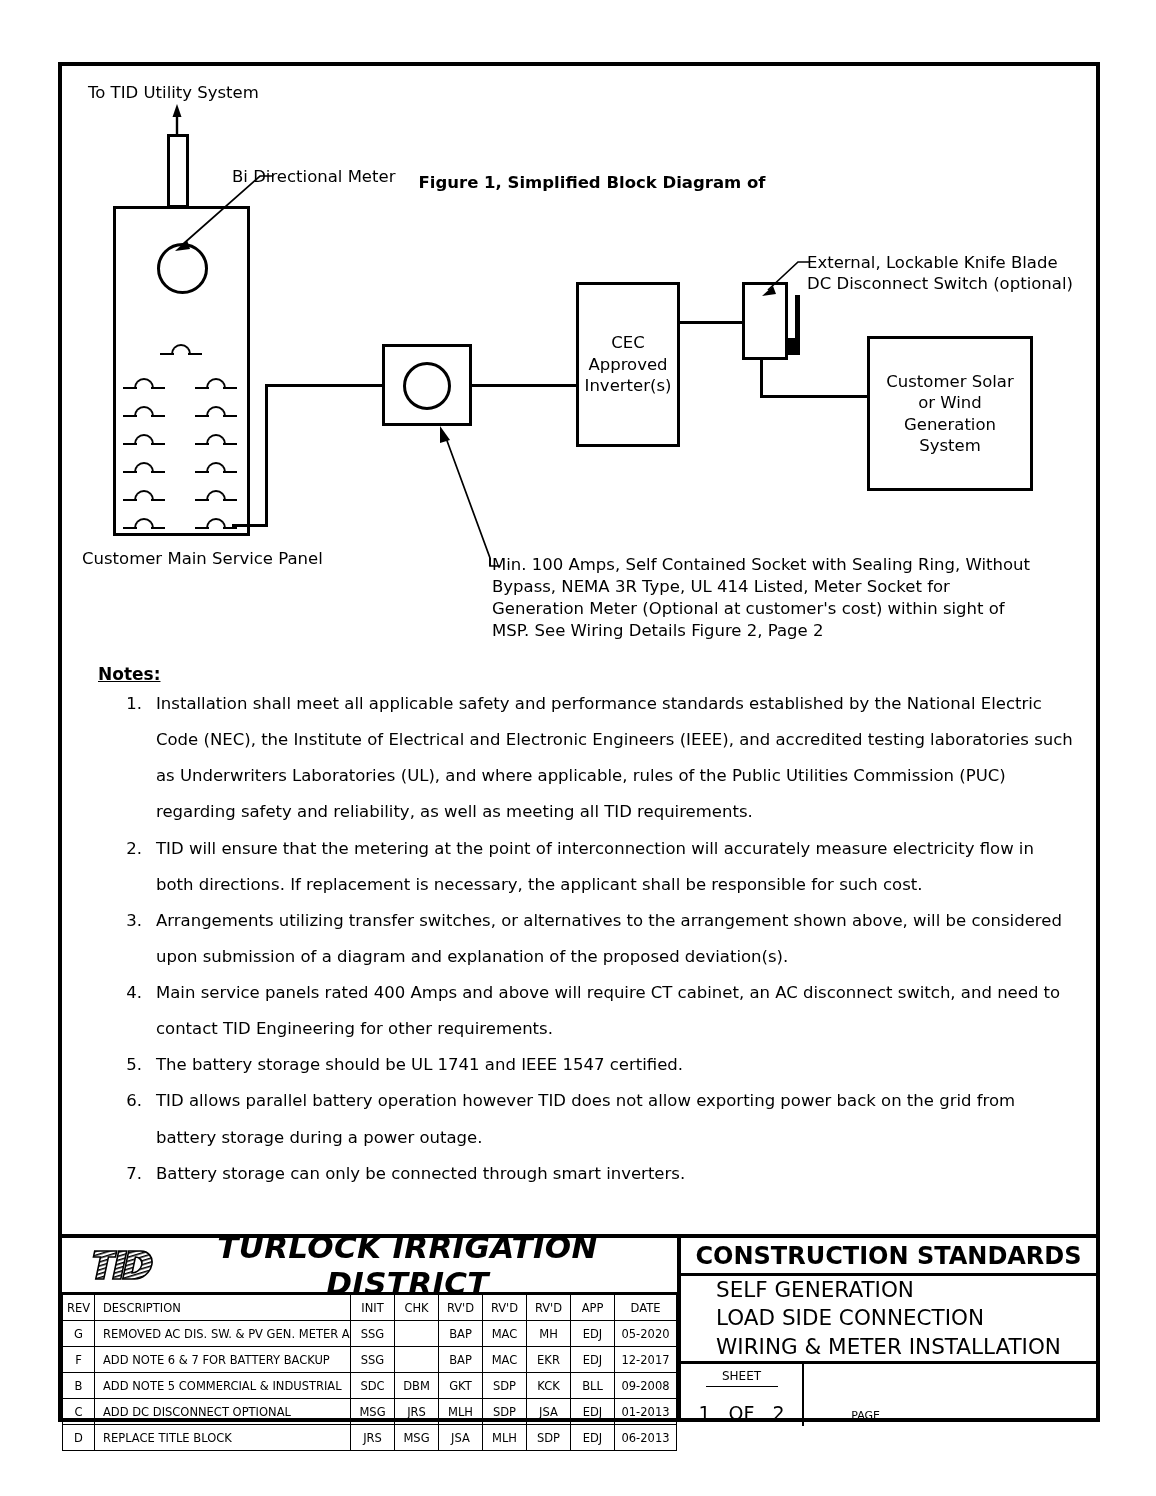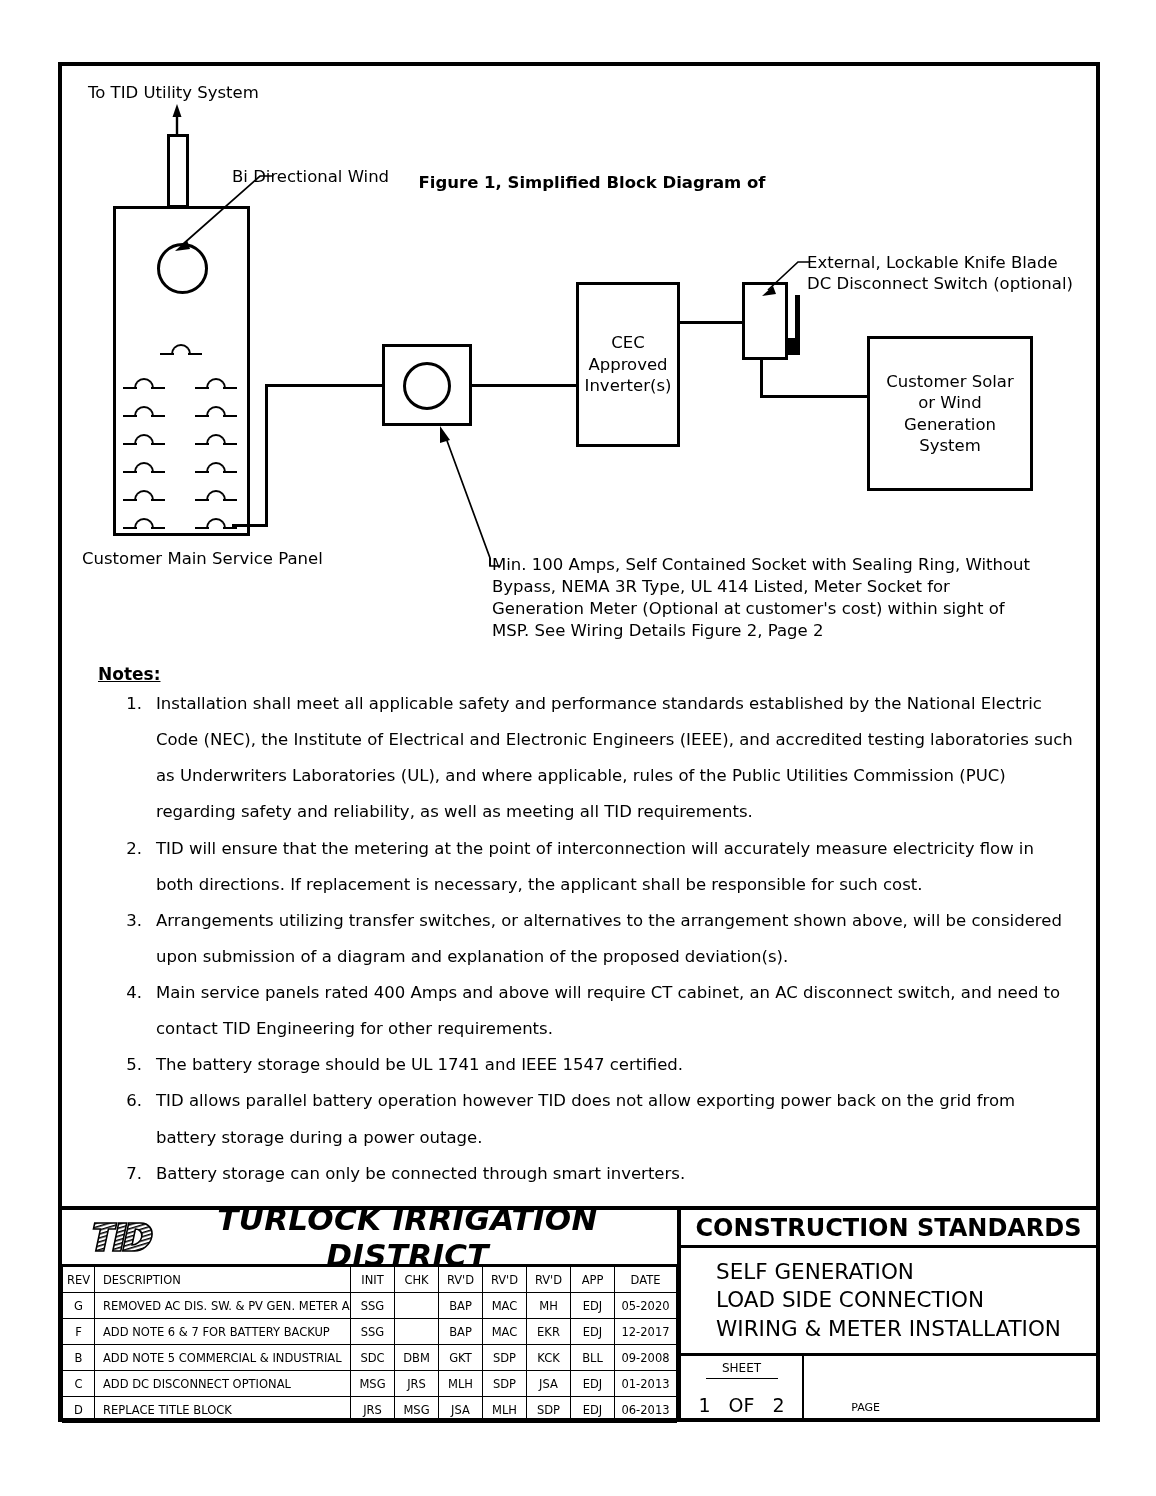--- a/index.html
+++ b/index.html
@@ -38,21 +38,21 @@
 
   
   #notes{position:absolute;left:36px;top:598px;width:975px;}
   .notes-head{font-size:17px;font-weight:bold;text-decoration:underline;margin:0 0 2px 0;}
   .note-row{display:flex;align-items:flex-start;margin:0;}
   .note-num{width:44px;flex:0 0 44px;text-align:right;padding-right:14px;
             font-size:16.5px;line-height:2.19;}
   .note-body{flex:1;font-size:16.5px;line-height:2.19;}
 
   
-  #tblock{position:absolute;left:0;bottom:0;width:100%;height:212px;
+  #tblock{position:absolute;left:0;bottom:0;width:100%;height:184px;
           border-top:4px solid #000;box-sizing:border-box;display:flex;}
   #tb-left{width:619px;flex:0 0 619px;border-right:4px solid #000;box-sizing:border-box;
            display:flex;flex-direction:column;}
   #tb-right{flex:1;box-sizing:border-box;display:flex;flex-direction:column;}
 
   
   #banner{height:56px;flex:0 0 56px;border-bottom:2px solid #000;
           display:flex;align-items:center;box-sizing:border-box;}
   #logo{width:66px;flex:0 0 66px;height:40px;margin-left:26px;position:relative;}
   #company{flex:1;text-align:center;font-size:31px;font-weight:bold;font-style:italic;
@@ -105,21 +105,21 @@
     <div class="boxline" style="left:105px;top:68px;width:22px;height:74px;"></div>
 
     <div class="boxline" style="left:51px;top:140px;width:137px;height:330px;"></div>
 
     <div class="circ" style="left:95px;top:177px;width:51px;height:51px;"></div>
 
     <svg class="abs" style="left:100px;top:105px;width:110px;height:90px;overflow:visible">
       <polyline points="110,5 98,5 20,74" fill="none" stroke="#000" stroke-width="1.7"></polyline>
       <polygon points="13,80 25,69 28,78" fill="#000"></polygon>
     </svg>
-    <div class="txt" style="left:170px;top:100px;">Bi Directional Wind</div>
+    <div class="txt" style="left:170px;top:100px;">Bi Directional Meter</div>
 
     <div class="fig-title" style="left:310px;top:106px;width:440px;"><span>Figure 1, Simplified Block Diagram of</span><br></div>
 
     <div class="brk" style="left:98px;top:278px;">
       <div class="ldl"></div>
         <div class="arc"></div>
         <div class="ldr"></div>
     </div>
 
     <div class="brk" style="left:61px;top:312px;">

